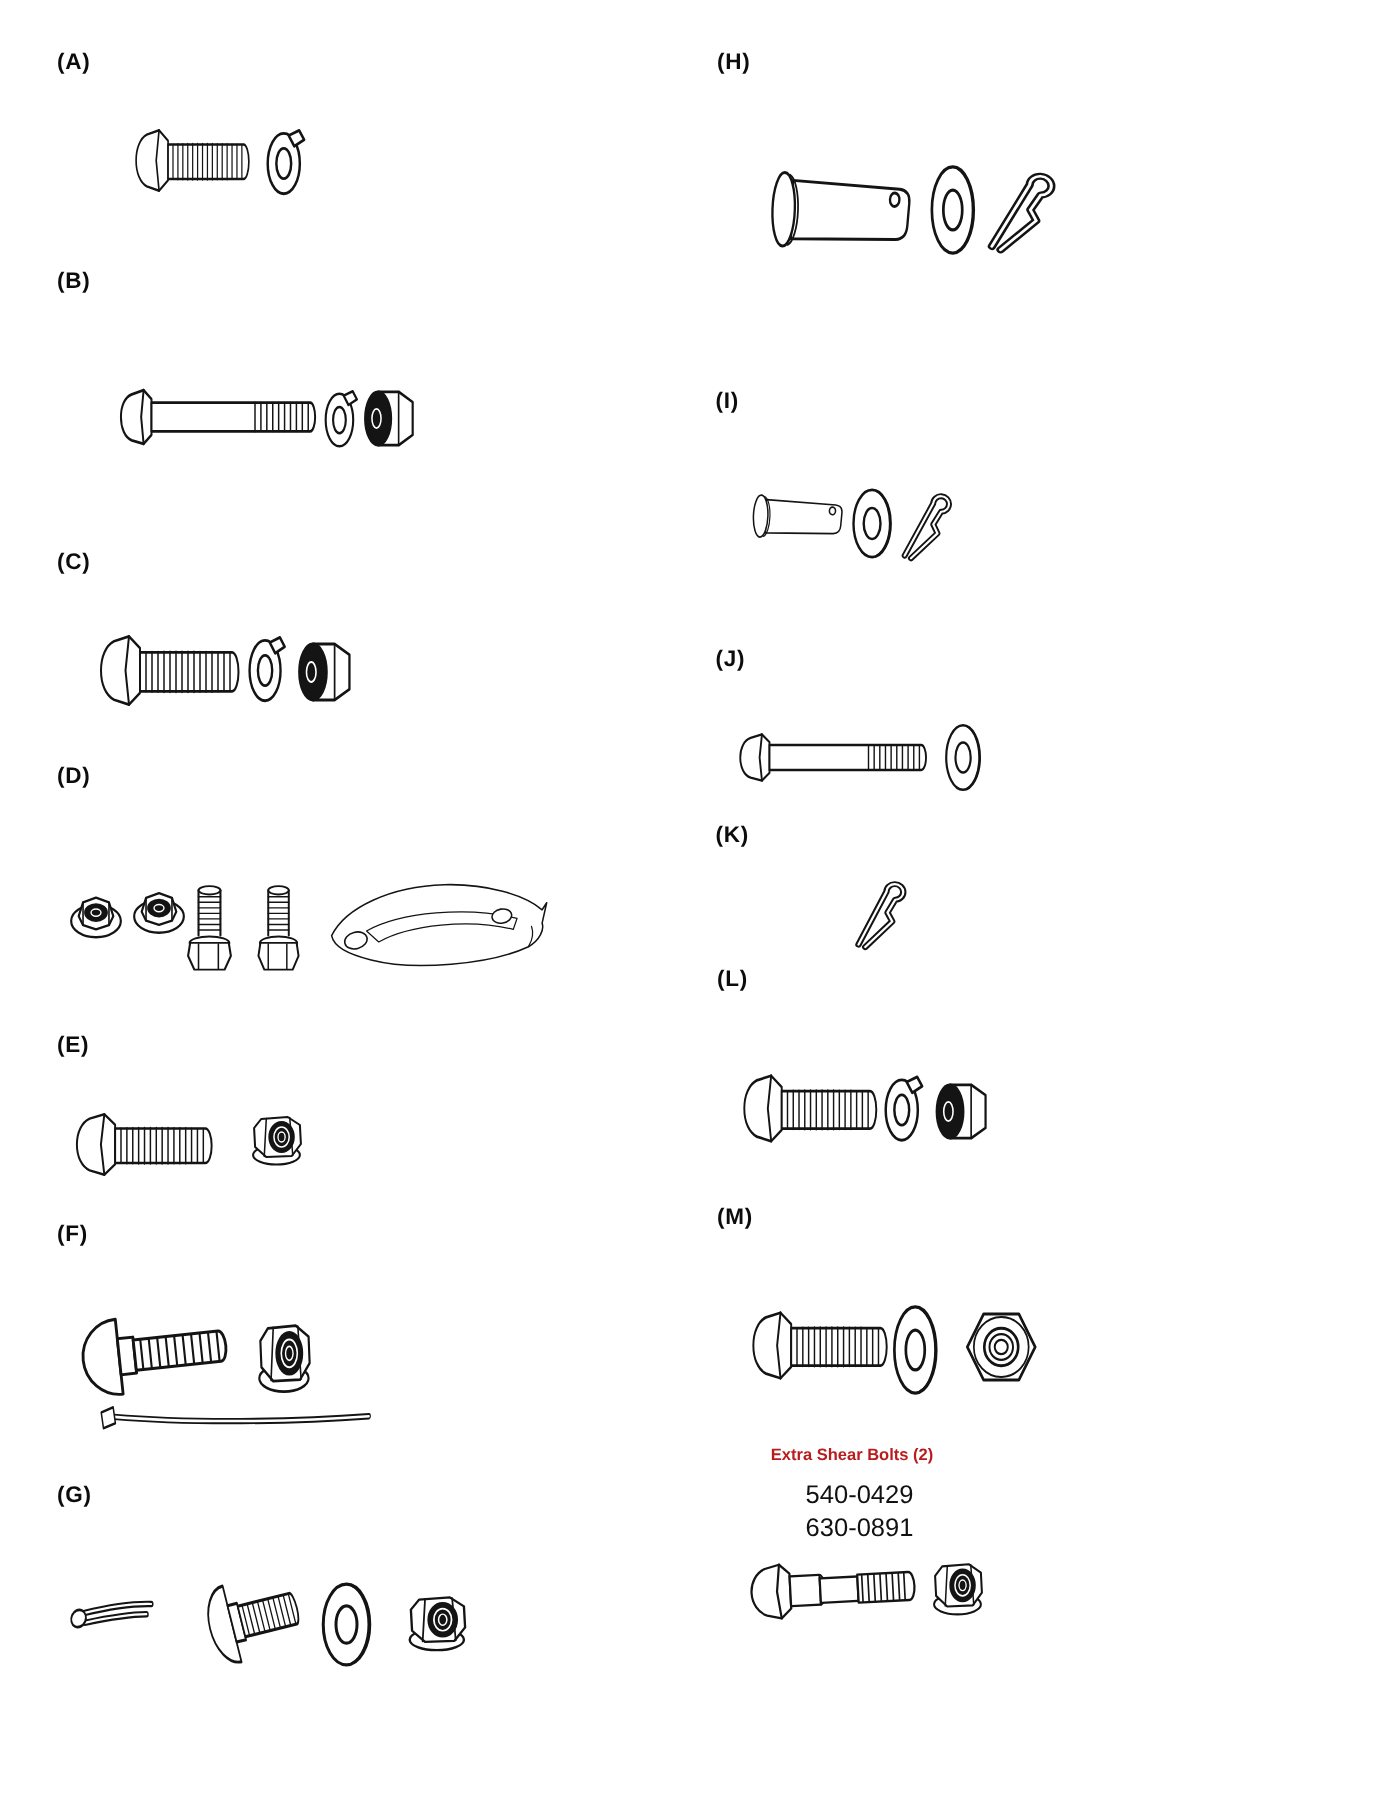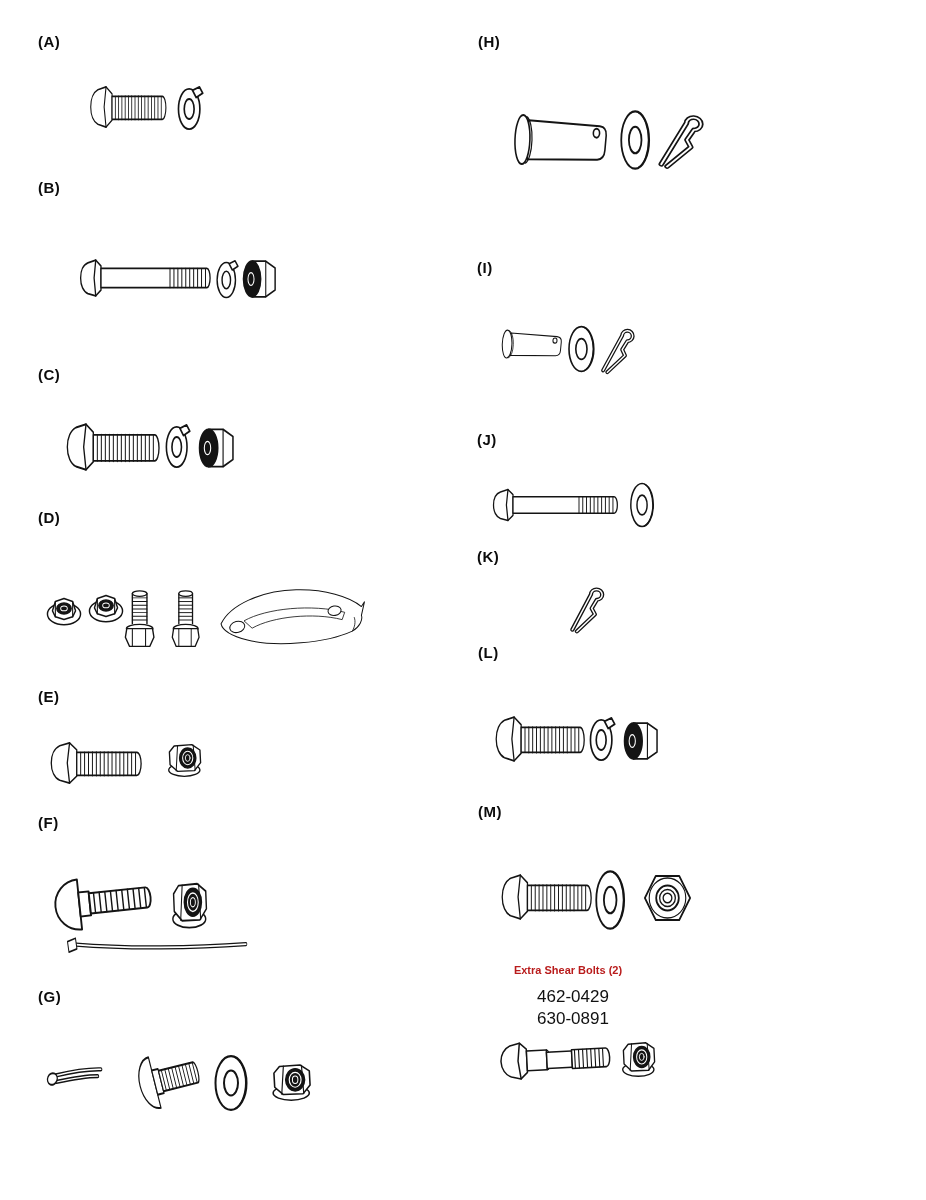--- a/index.html
+++ b/index.html
@@ -256,21 +256,21 @@
       <use href="#g-bolt-full"></use>
     </svg>
   <svg class="art" style="left:594px;top:868px;width:36px;height:64px" viewBox="0 0 40 58" preserveAspectRatio="none">
       <use href="#g-washer"></use>
     </svg>
   <svg class="art" style="left:644px;top:873px;width:47px;height:50px" viewBox="0 0 54 50" preserveAspectRatio="none">
       <use href="#g-nut-front"></use>
     </svg>
 
   <div class="xtitle" style="top:964px">Extra Shear Bolts (2)</div>
-  <div class="xnum" style="top:987px">462-0429</div>
+  <div class="xnum" style="top:987px">540-0429</div>
   <div class="xnum" style="top:1009px">630-0891</div>
   <svg class="art" style="left:498px;top:1038px;width:122px;height:42px;transform:rotate(-3deg)" viewBox="0 0 165 54" preserveAspectRatio="none">
       <use href="#g-shear"></use>
     </svg>
   <svg class="art" style="left:620px;top:1040px;width:38px;height:38px" viewBox="0 0 56 54" preserveAspectRatio="none">
       <use href="#g-flangenut"></use>
     </svg>
 
 </div>
 

